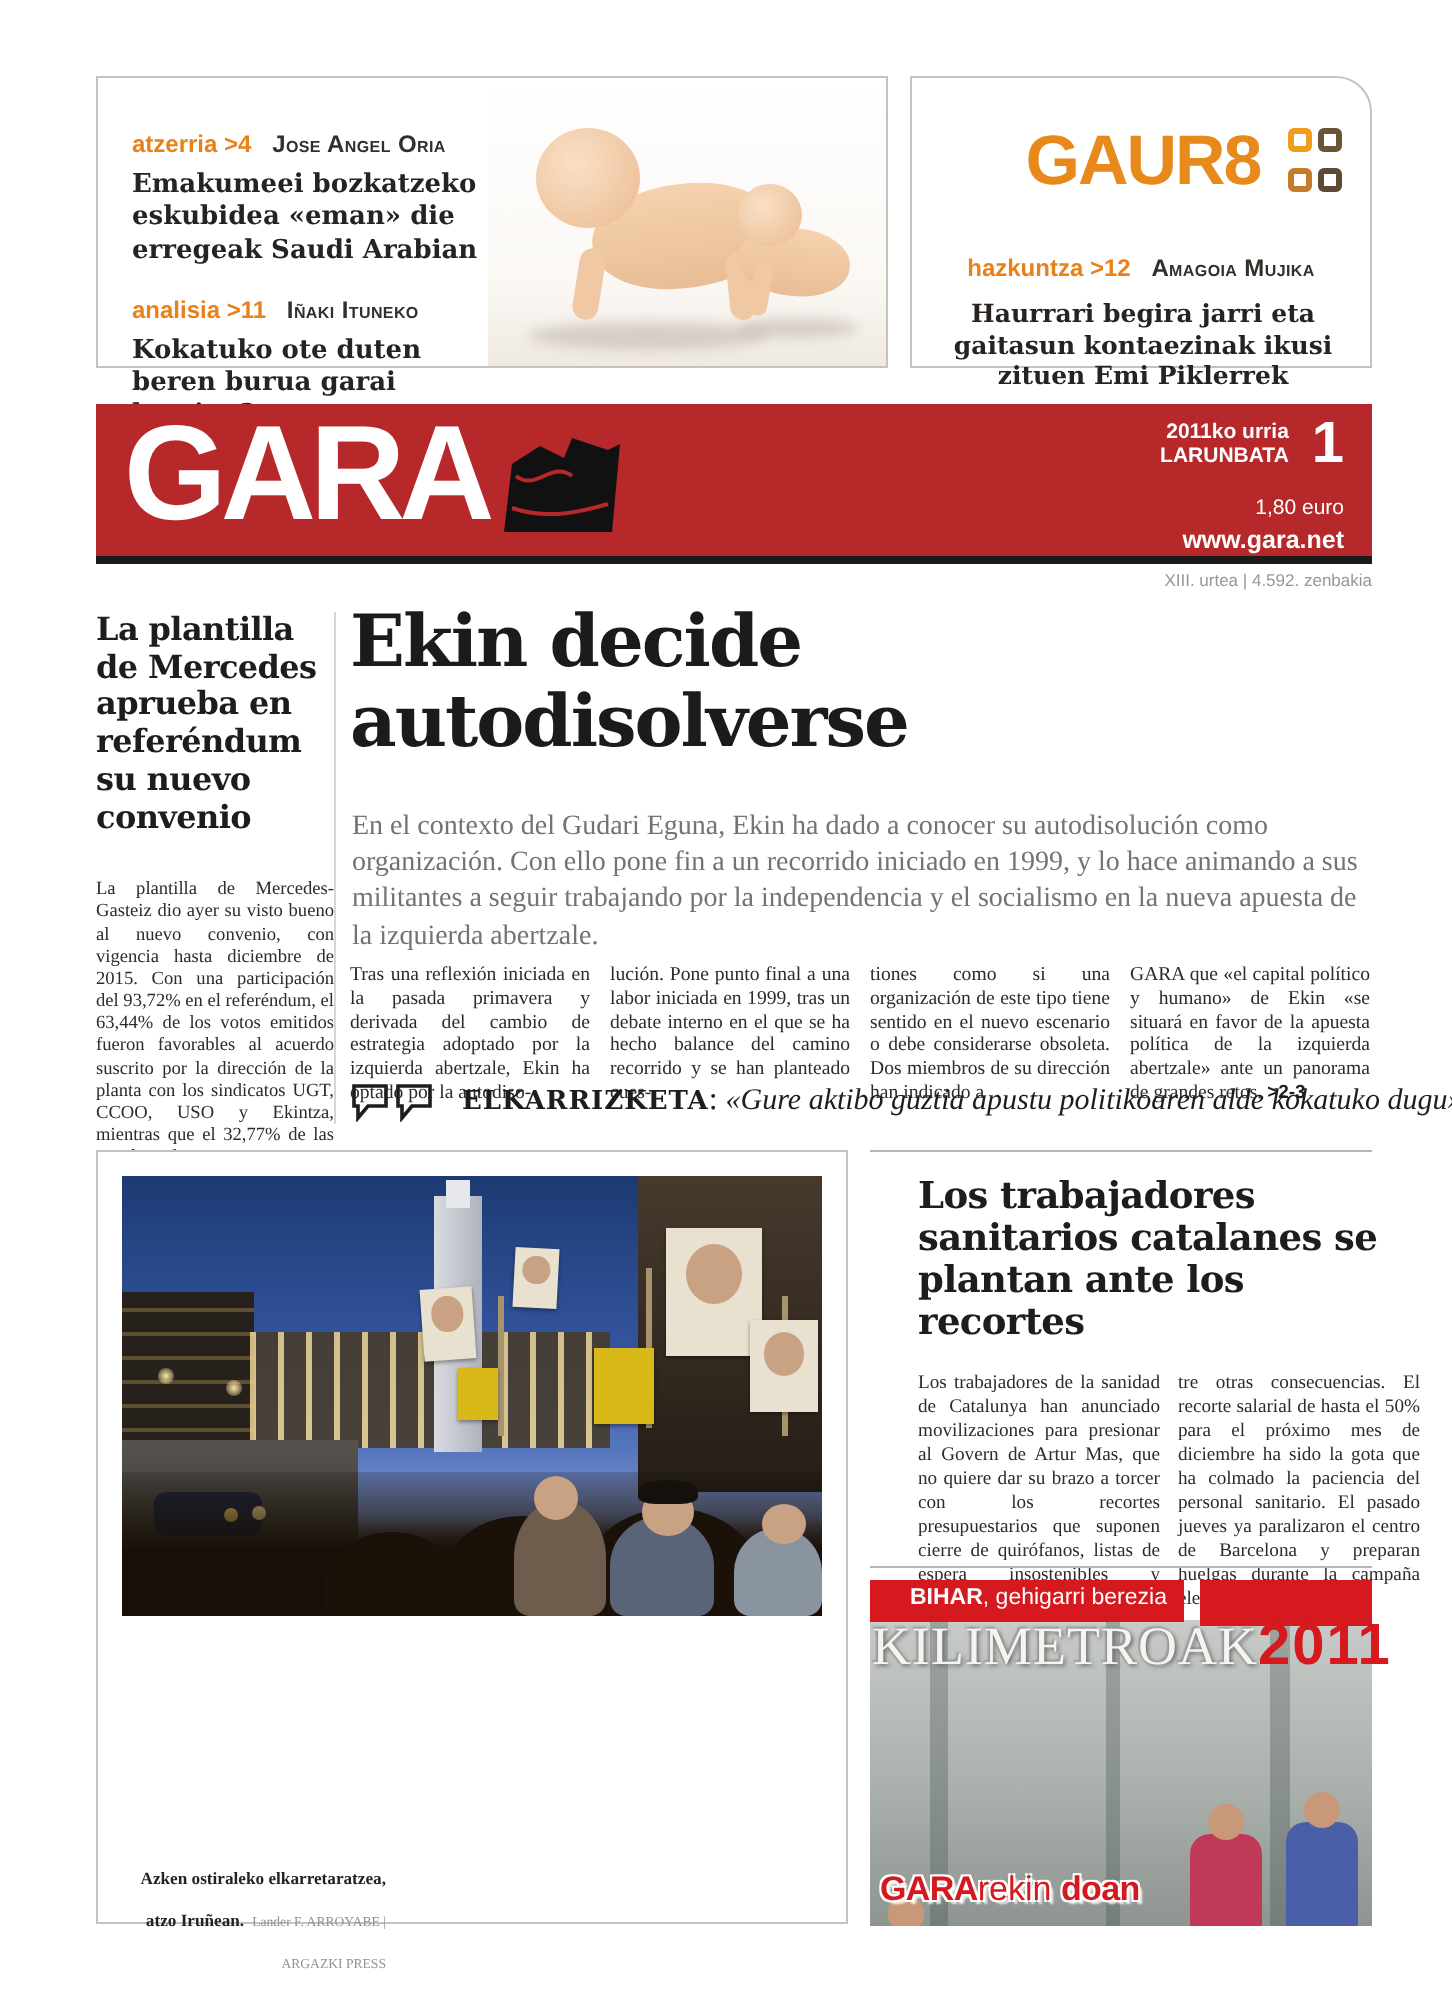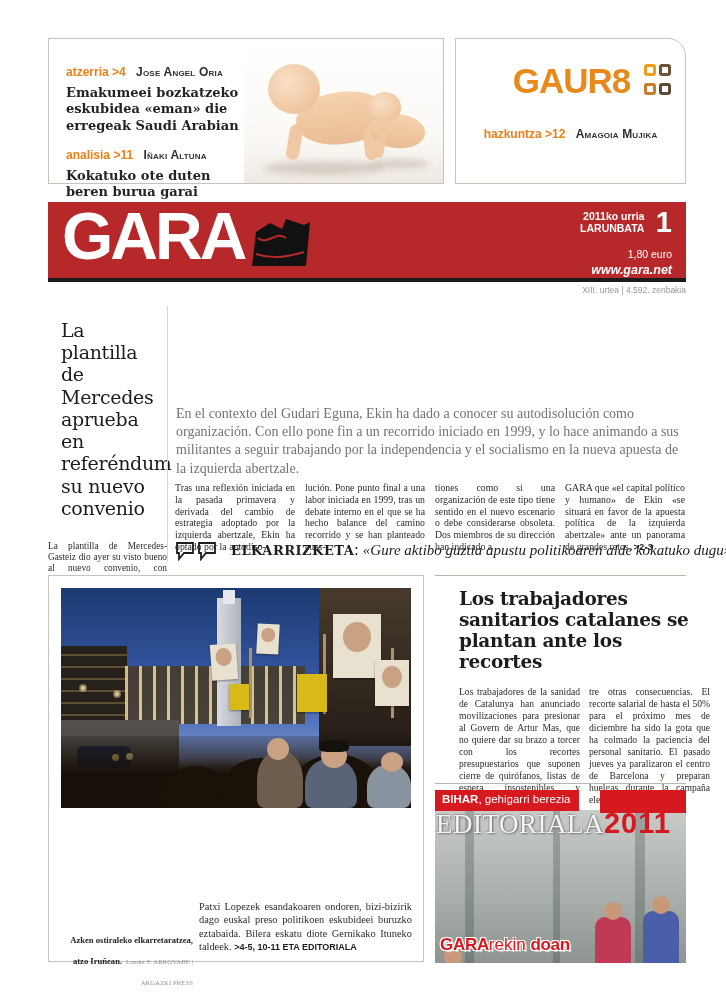--- a/index.html
+++ b/index.html
@@ -36,27 +36,27 @@
 
   
   #masthead{left:48px;top:202px;width:638px;height:76px;background:#b7282b;}
   #gara-title{position:absolute;left:14px;top:-4px;font-family:"Liberation Sans",sans-serif;font-weight:bold;
               font-size:66px;letter-spacing:-3px;color:#ffffff;transform:scaleY(1.02);}
   #gara-logo{position:absolute;left:198px;top:14px;}
   #date-block{position:absolute;right:14px;top:8px;text-align:right;color:#fff;font-family:"Liberation Sans",sans-serif;}
   #date-lines{display:inline-block;vertical-align:top;font-size:10.5px;font-weight:bold;line-height:1.15;text-align:right;}
   #day-num{display:inline-block;vertical-align:top;font-size:29px;font-weight:bold;margin-left:7px;margin-top:-4px;}
   #price-block{position:absolute;right:14px;top:46px;text-align:right;color:#fff;font-family:"Liberation Sans",sans-serif;font-size:10.5px;line-height:1.3;}
-  #site{font-weight:bold;font-size:12.5px;font-style:italic;}
+  #site{font-weight:bold;font-size:12.5px;}
   #mast-bar{left:48px;top:278px;width:638px;height:4px;background:#1b1b1b;}
   #issue-line{top:285px;right:40px;font-family:"Liberation Sans",sans-serif;font-size:8.5px;color:#9a9792;}
 
   
   #left-story{left:48px;top:306px;width:119px;}
-  #left-story h3{margin:13px;font-family:"DejaVu Serif",serif;font-weight:normal;font-size:19px;line-height:1.17;letter-spacing:-.3px;}
+  #left-story h3{margin:0;font-family:"DejaVu Serif",serif;font-weight:bold;font-size:16px;line-height:1.17;letter-spacing:-.3px;}
   #left-story .body{position:relative;margin-top:22px;font-size:9.3px;line-height:1.2;text-align:justify;color:#2e2b28;}
   #left-ref{font-family:"Liberation Sans",sans-serif;font-weight:bold;font-size:10px;float:right;}
   #vrule{left:167px;top:306px;width:1px;height:256px;background:#d9d6d0;}
 
   
   #main-hl{left:175px;top:302px;width:515px;margin:0;font-family:"DejaVu Serif",serif;font-weight:bold;
            font-size:36px;line-height:1.1;letter-spacing:-1px;color:#1b1b19;}
   #deck{left:175px;top:404px;width:509px;margin:1px;font-size:14px;line-height:1.3;color:#737373;}
   #cols4{left:175px;top:482px;width:511px;display:flex;gap:10px;}
   #cols4 .colx{width:120px;font-size:9.8px;line-height:1.2;text-align:justify;color:#2e2b28;}
@@ -103,21 +103,21 @@
   #rule-right-1{left:435px;top:575px;width:251px;height:1px;background:#b9b5af;}
   #health{left:435px;top:588px;width:251px;margin-left:24px;}
   #health h2{margin:0;font-family:"DejaVu Serif",serif;font-weight:bold;font-size:18.5px;line-height:1.14;letter-spacing:-.3px;}
   #h-cols{display:flex;gap:9px;margin-top:14px;}
   #h-cols div{width:121px;font-size:9.6px;line-height:1.25;text-align:justify;color:#2e2b28;}
   #rule-right-2{left:435px;top:783px;width:251px;height:1px;background:#b9b5af;}
 
   
   #promo{left:435px;top:790px;width:251px;height:173px;}
   #banner-left{position:absolute;left:0;top:0;height:21px;background:#d6181f;color:#fff;
-               font-family:"Liberation Sans",sans-serif;font-size:11.5px;padding:3px 9px 0 7px;box-sizing:border-box;z-index:3;}
+               font-family:"Liberation Sans",sans-serif;font-size:11.5px;padding:3px 9px 0 20px;box-sizing:border-box;z-index:3;}
   #banner-right{position:absolute;right:0;top:0;width:86px;height:23px;background:#d6181f;z-index:2;}
   #promo-title{position:absolute;left:1px;top:17px;z-index:4;white-space:nowrap;}
   #pt-white{font-family:"Liberation Serif",serif;font-size:27px;letter-spacing:.5px;color:#f4f4f1;
             text-shadow:1px 1px 2px #6a6a6a,-1px -1px 1px #9a9a9a;}
   #pt-red{font-family:"Liberation Sans",sans-serif;font-weight:bold;font-size:29px;color:#d6181f;letter-spacing:1px;}
   #promo-photo{position:absolute;left:0;top:20px;width:251px;height:153px;overflow:hidden;
                background:linear-gradient(180deg,#c8cbc7 0%,#aab0ac 55%,#8e9490 100%);}
   .panel{position:absolute;top:0;height:100%;background:rgba(58,74,76,.3);}
   #big-letters{position:absolute;left:0;top:14px;width:100%;text-align:center;
                font-family:"Liberation Sans",sans-serif;font-weight:bold;font-size:56px;color:#f0f1ee;
@@ -142,21 +142,21 @@
     <div class="abs" id="teaser-text">
       <div class="kicker">
         <span>atzerria</span>
         <span>&gt;4</span>
         <span class="author">Jose Angel Oria</span>
       </div>
       <div class="teaser-head">Emakumeei bozkatzeko eskubidea «eman» die erregeak Saudi Arabian</div>
       <div class="kicker">
         <span>analisia</span>
         <span>&gt;11</span>
-        <span class="author">Iñaki Altuna</span>
+        <span class="author">Iñaki Ituneko</span>
       </div>
       <div class="teaser-head">Kokatuko ote duten beren burua garai berrian?</div>
     </div>
     <div class="abs" id="baby-photo">
       <div class="b-shadow" style="left:20px;bottom:8px;width:120px;height:14px;"></div>
       <div class="b-shadow" style="right:14px;bottom:14px;width:60px;height:10px;"></div>
       <div class="b-body" style="left:52px;top:52px;width:92px;height:52px;transform:rotate(-7deg);"></div>
       <div class="b-limb" style="left:44px;top:84px;width:13px;height:36px;transform:rotate(9deg);"></div>
       <div class="b-limb" style="left:120px;top:86px;width:13px;height:34px;transform:rotate(-6deg);"></div>
       <div class="b-head" style="left:24px;top:24px;width:52px;height:50px;"></div>
@@ -169,20 +169,21 @@
   <div class="abs box" id="teaser-right">
     <div class="abs" id="gaur8-row">
       <span id="gaur8-text">GAUR8</span>
       <span id="gaur8-grid"><i></i><i></i><i></i><i></i></span>
     </div>
     <div class="abs kicker" id="gaur8-kicker">
       <span>hazkuntza</span>
       <span>&gt;12</span>
       <span class="author">Amagoia Mujika</span>
     </div>
+    <div class="abs teaser-head" id="gaur8-head">Haurrari begira jarri eta gaitasun kontaezinak ikusi zituen Emi Piklerrek</div>
   </div>
 
   <div class="abs" id="masthead">
     <span id="gara-title">GARA</span>
     <svg id="gara-logo" width="74" height="52" viewBox="0 0 74 52">
       <path d="M6,50 L10,16 L24,7 L36,13 L40,3 L58,9 L64,6 L60,50 Z" fill="#111111"></path>
       <path d="M12,22 C22,30 30,14 40,22" stroke="#b7282b" stroke-width="2" fill="none"></path>
       <path d="M10,38 C28,44 44,40 58,36" stroke="#b7282b" stroke-width="2" fill="none"></path>
     </svg>
     <div id="date-block">
@@ -203,21 +204,21 @@
   <div class="abs" id="left-story">
     <h3>La plantilla de Mercedes aprueba en referéndum su nuevo convenio</h3>
     <div class="body">
       <span>La plantilla de Mercedes-Gasteiz dio ayer su visto bueno al nuevo convenio, con vigencia hasta diciembre de 2015. Con una participación del 93,72% en el referéndum, el 63,44% de los votos emitidos fueron favorables al acuerdo suscrito por la dirección de la planta con los sindicatos UGT, CCOO, USO y Ekintza, mientras que el 32,77% de las papeletas fueron en contra.</span>
       <span id="left-ref" class="pref">&gt;27</span>
     </div>
   </div>
   <div class="abs" id="vrule"></div>
 
   <h1 class="abs" id="main-hl">
-    <br>
+    <span>Ekin decide autodisolverse</span><br>
   </h1>
   <p class="abs" id="deck">En el contexto del Gudari Eguna, Ekin ha dado a conocer su autodisolución como organización. Con ello pone fin a un recorrido iniciado en 1999, y lo hace animando a sus militantes a seguir trabajando por la independencia y el socialismo en la nueva apuesta de la izquierda abertzale.</p>
   <div class="abs" id="cols4">
     <div class="colx">Tras una reflexión iniciada en la pasada primavera y derivada del cambio de estrategia adoptado por la izquierda abertzale, Ekin ha optado por la autodiso-</div>
     <div class="colx">lución. Pone punto final a una labor iniciada en 1999, tras un debate interno en el que se ha hecho balance del camino recorrido y se han planteado cues-</div>
     <div class="colx">tiones como si una organización de este tipo tiene sentido en el nuevo escenario o debe considerarse obsoleta. Dos miembros de su dirección han indicado a</div>
     <div class="colx">
       <span>GARA que «el capital político y humano» de Ekin «se situará en favor de la apuesta política de la izquierda abertzale» ante un panorama de grandes retos.</span>
       <span class="pref">&gt;2-3</span>
     </div>
@@ -271,24 +272,20 @@
       <div class="person" style="right:0px;bottom:0;width:44px;height:44px;background:#8a93a0;"></div>
       <div class="head" style="right:8px;bottom:36px;width:22px;height:20px;"></div>
     </div>
     <h2 class="abs" id="presoen">
       <br>
     </h2>
     <div class="abs" id="ps-caption">
       <span id="cap-bold">Azken ostiraleko elkarretaratzea, atzo Iruñean.</span>
       <span id="cap-credit">Lander F. ARROYABE | ARGAZKI PRESS</span>
     </div>
-    <p class="abs" id="ps-body">
-      <span>Patxi Lopezek esandakoaren ondoren, bizi-bizirik dago euskal preso politikoen eskubideei buruzko eztabaida. Bilera eskatu diote Gernikako Ituneko taldeek.</span>
-      <b id="ps-ref" class="pref">&gt;4-5, 10-11 ETA EDITORIALA</b>
-    </p>
   </div>
 
   <div class="abs" id="rule-right-1"></div>
   <div class="abs" id="health">
     <h2>Los trabajadores sanitarios catalanes se plantan ante los recortes</h2>
     <div id="h-cols">
       <div>Los trabajadores de la sanidad de Catalunya han anunciado movilizaciones para presionar al Govern de Artur Mas, que no quiere dar su brazo a torcer con los recortes presupuestarios que suponen cierre de quirófanos, listas de espera insostenibles y urgencias saturadas, en-</div>
       <div>
         <span>tre otras consecuencias. El recorte salarial de hasta el 50% para el próximo mes de diciembre ha sido la gota que ha colmado la paciencia del personal sanitario. El pasado jueves ya paralizaron el centro de Barcelona y preparan huelgas durante la campaña electoral.</span>
         <span class="pref">&gt;20-21</span>
@@ -309,17 +306,17 @@
       <div class="kid"></div>
       <div class="kid"></div>
       <div class="kid"></div>
       <div class="kid"></div>
       <div class="kid"></div>
       <div id="gara-doan">
         <b>GARA</b><span>rekin </span><b>doan</b>
       </div>
     </div>
     <div id="promo-title">
-      <span id="pt-white">EDITORIALA</span><span id="pt-red">2011</span>
+      <span id="pt-white">KILIMETROAK</span><span id="pt-red">2011</span>
     </div>
   </div>
 
 </div>
 
 </body></html>

